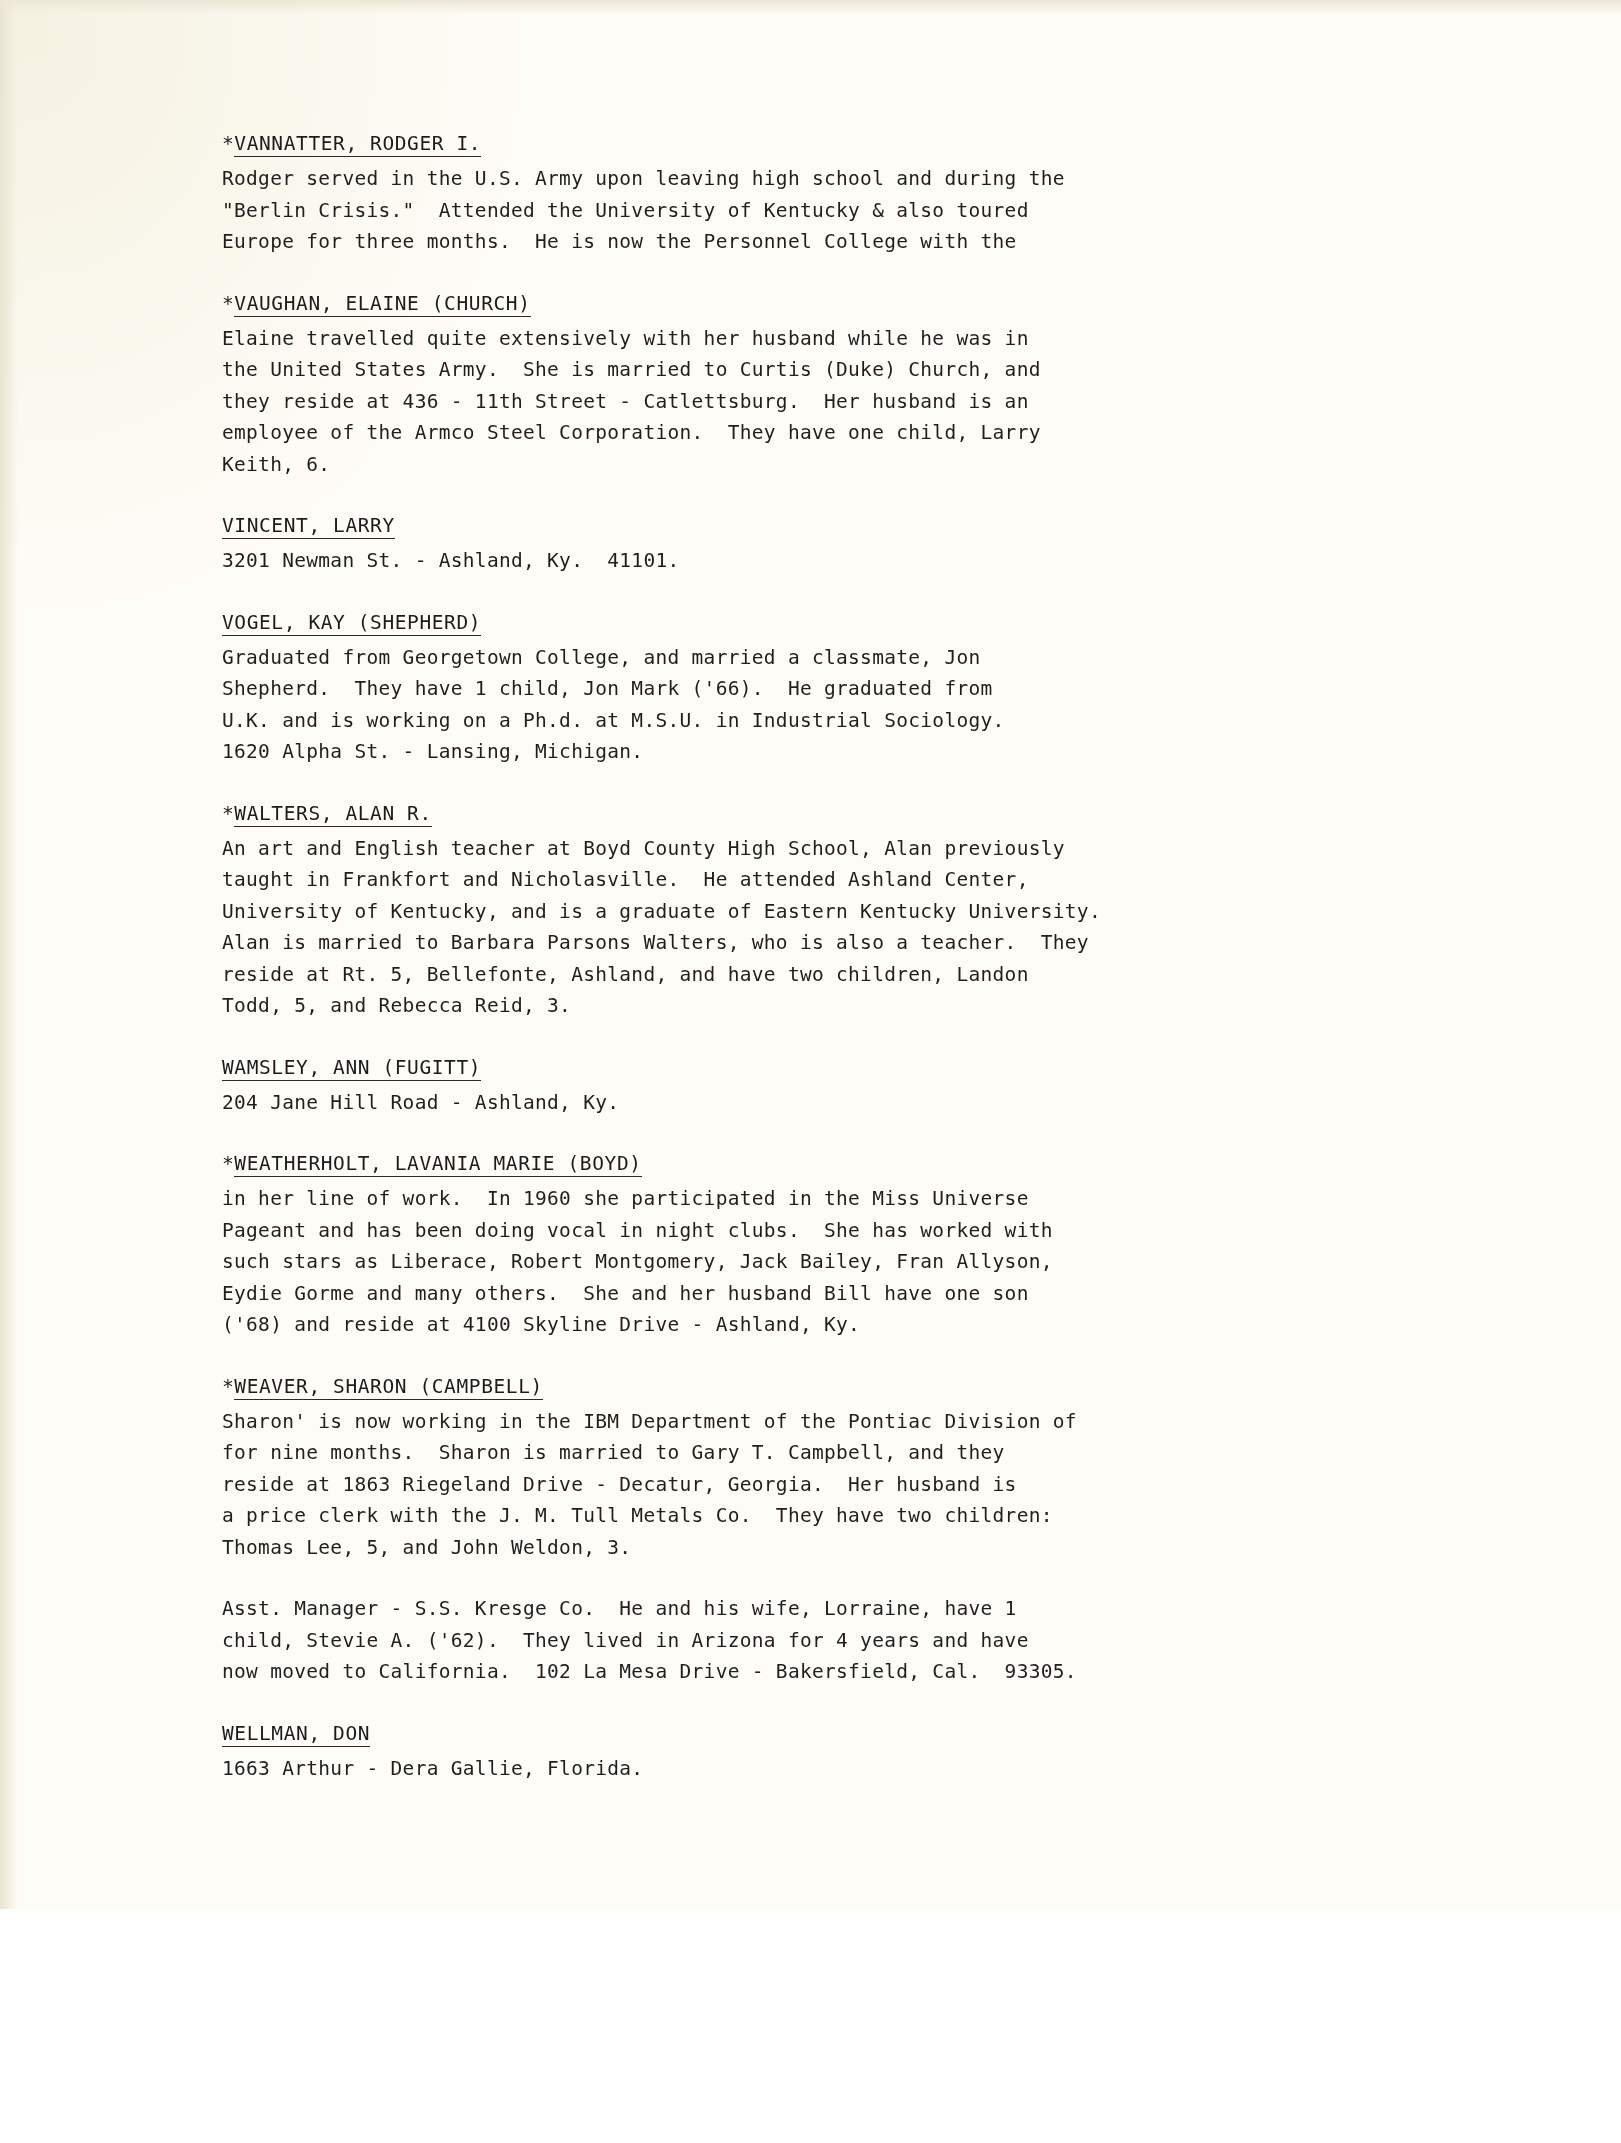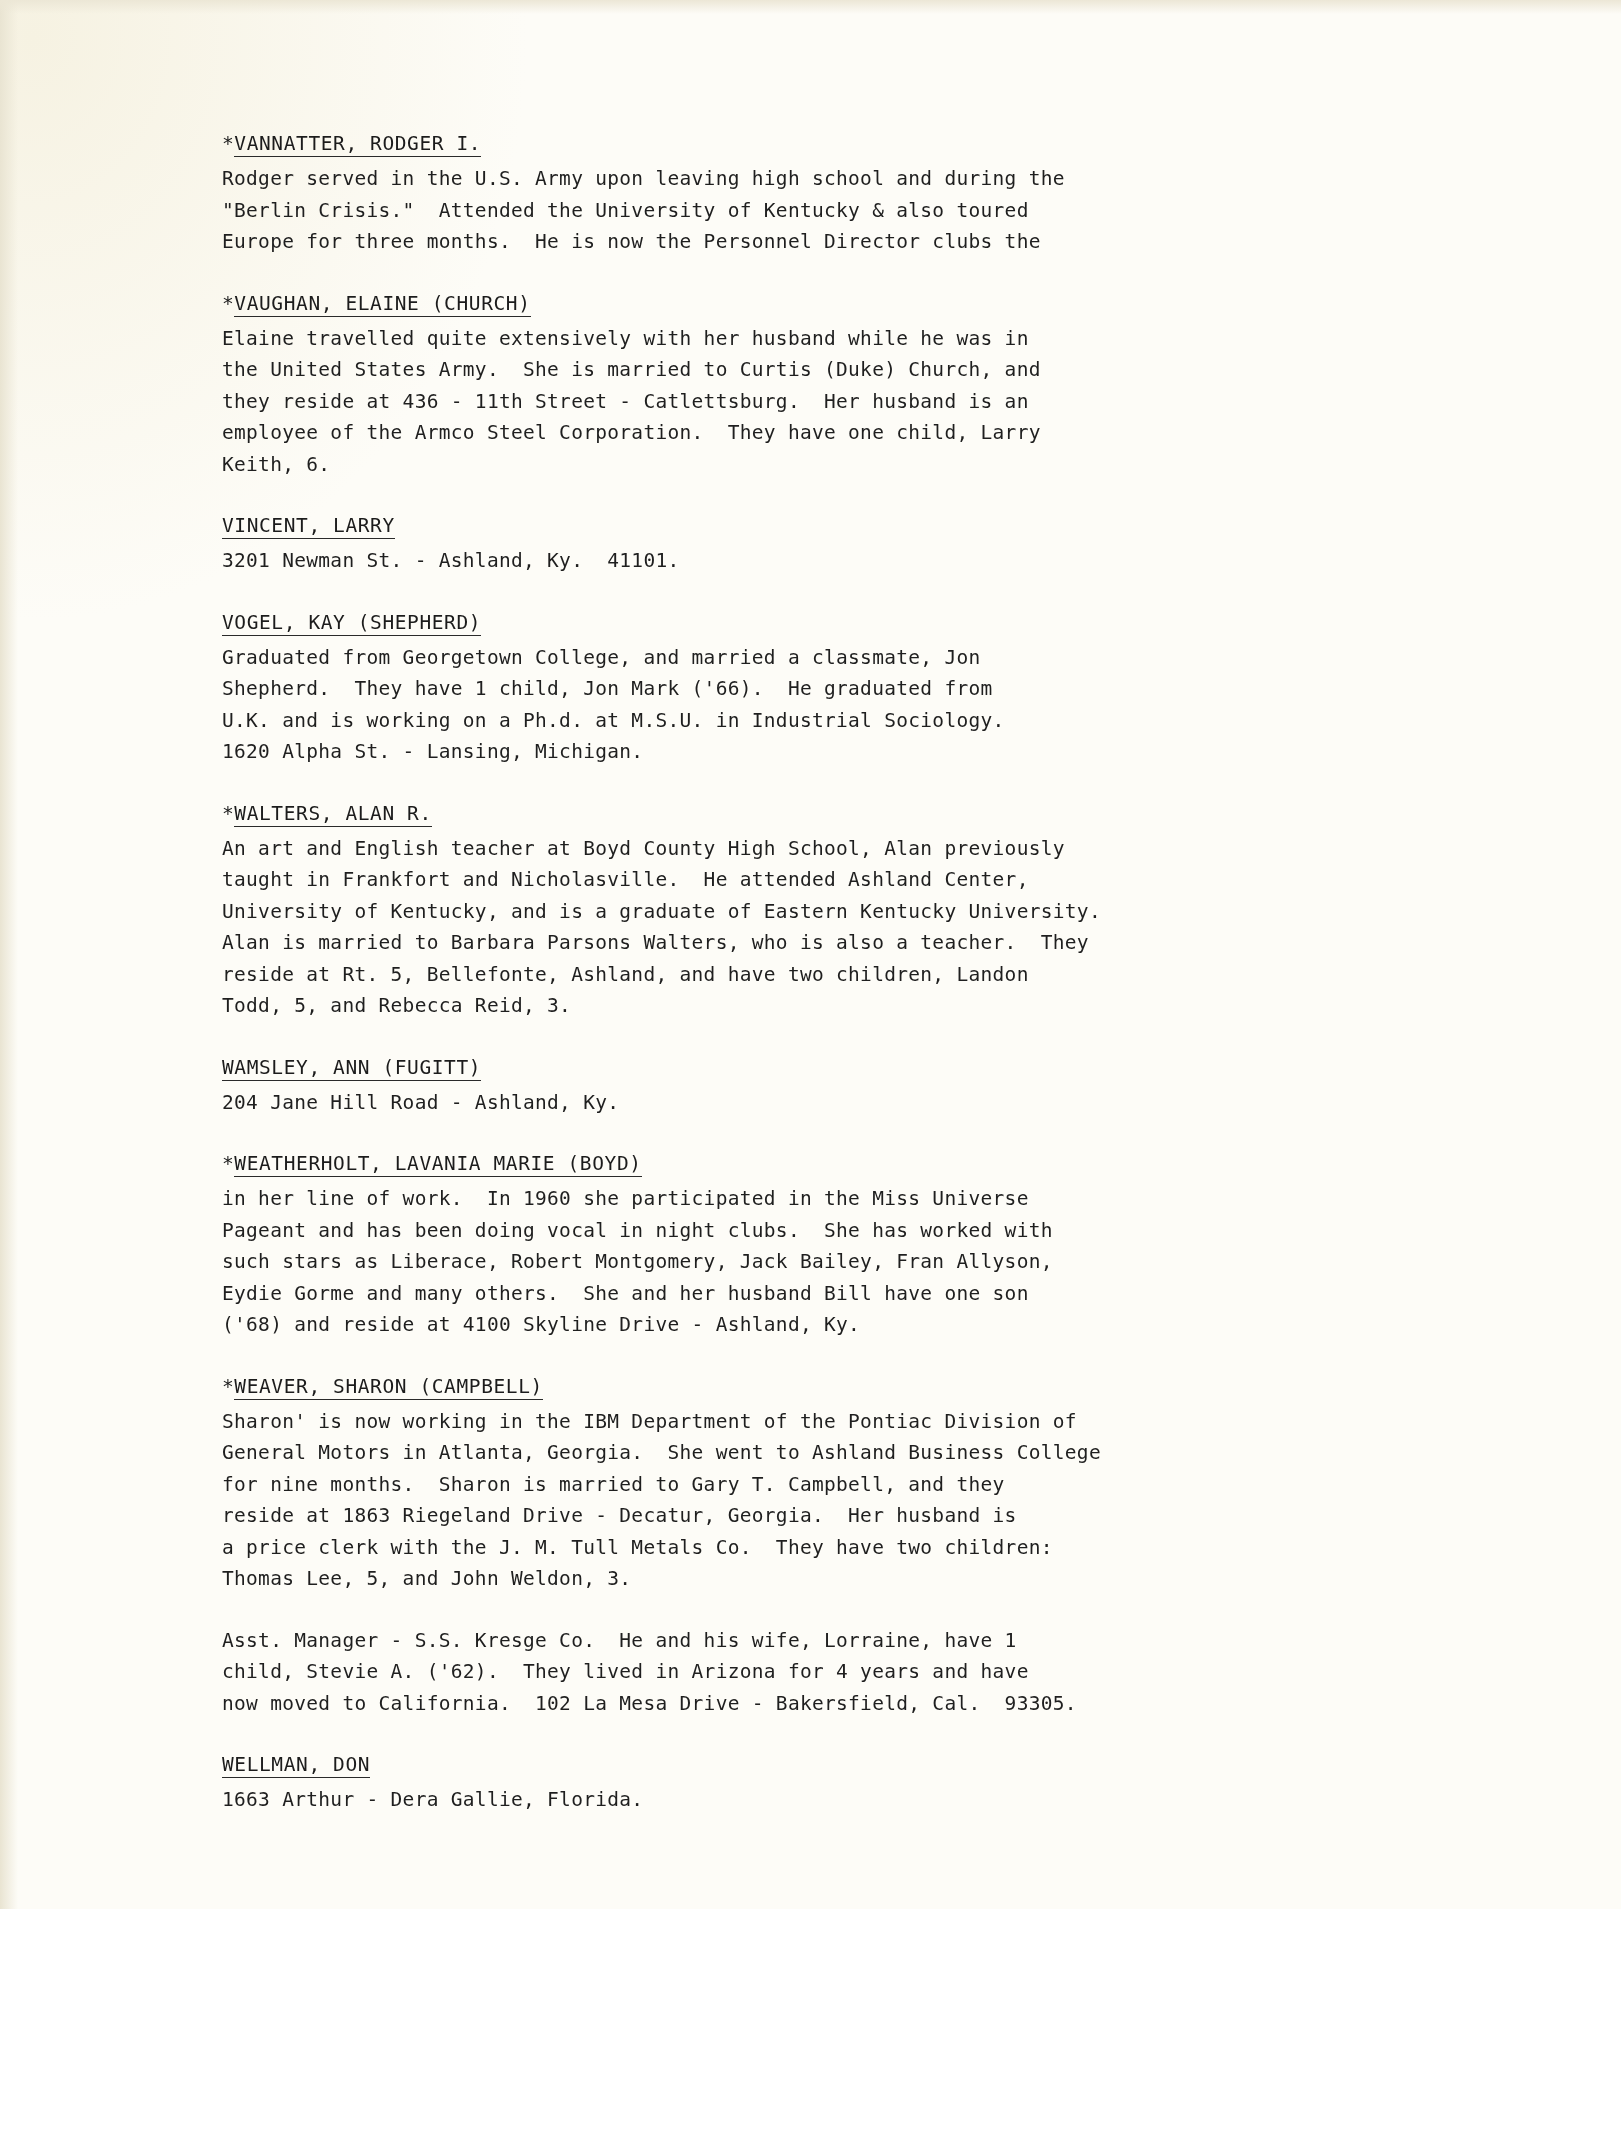--- a/index.html
+++ b/index.html
@@ -70,21 +70,21 @@
   <div class="paper-edge-left"></div>
   <div class="paper-edge-top"></div>
 
   <div class="content">
 
     <div class="entry">
       <div class="entry-name"><span>*</span><span class="nm">VANNATTER, RODGER I.</span></div>
       <div class="entry-body">
         <div class="line">Rodger served in the U.S. Army upon leaving high school and during the</div>
         <div class="line">"Berlin Crisis."  Attended the University of Kentucky &amp; also toured</div>
-        <div class="line">Europe for three months.  He is now the Personnel Director clubs the</div>
+        <div class="line">Europe for three months.  He is now the Personnel College with the</div>
       </div>
     </div>
 
     <div class="entry">
       <div class="entry-name"><span>*</span><span class="nm">VAUGHAN, ELAINE (CHURCH)</span></div>
       <div class="entry-body">
         <div class="line">Elaine travelled quite extensively with her husband while he was in</div>
         <div class="line">the United States Army.  She is married to Curtis (Duke) Church, and</div>
         <div class="line">they reside at 436 - 11th Street - Catlettsburg.  Her husband is an</div>
         <div class="line">employee of the Armco Steel Corporation.  They have one child, Larry</div>
@@ -136,21 +136,20 @@
         <div class="line">such stars as Liberace, Robert Montgomery, Jack Bailey, Fran Allyson,</div>
         <div class="line">Eydie Gorme and many others.  She and her husband Bill have one son</div>
         <div class="line">('68) and reside at 4100 Skyline Drive - Ashland, Ky.</div>
       </div>
     </div>
 
     <div class="entry">
       <div class="entry-name"><span>*</span><span class="nm">WEAVER, SHARON (CAMPBELL)</span></div>
       <div class="entry-body">
         <div class="line">Sharon' is now working in the IBM Department of the Pontiac Division of</div>
-        <div class="line">General Motors in Atlanta, Georgia.  She went to Ashland Business College</div>
         <div class="line">for nine months.  Sharon is married to Gary T. Campbell, and they</div>
         <div class="line">reside at 1863 Riegeland Drive - Decatur, Georgia.  Her husband is</div>
         <div class="line">a price clerk with the J. M. Tull Metals Co.  They have two children:</div>
         <div class="line">Thomas Lee, 5, and John Weldon, 3.</div>
       </div>
     </div>
 
     <div class="entry">
       <div class="entry-body">
         <div class="line">Asst. Manager - S.S. Kresge Co.  He and his wife, Lorraine, have 1</div>

